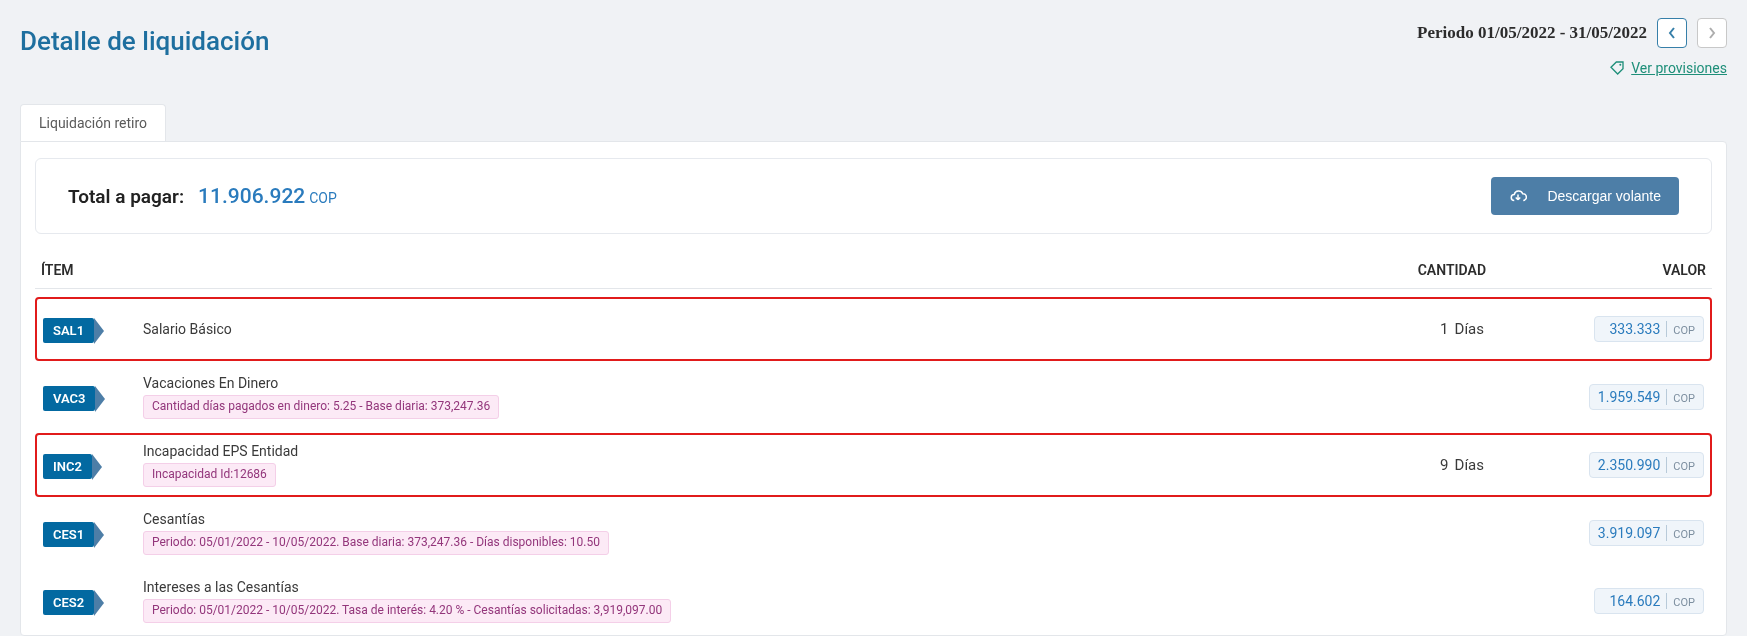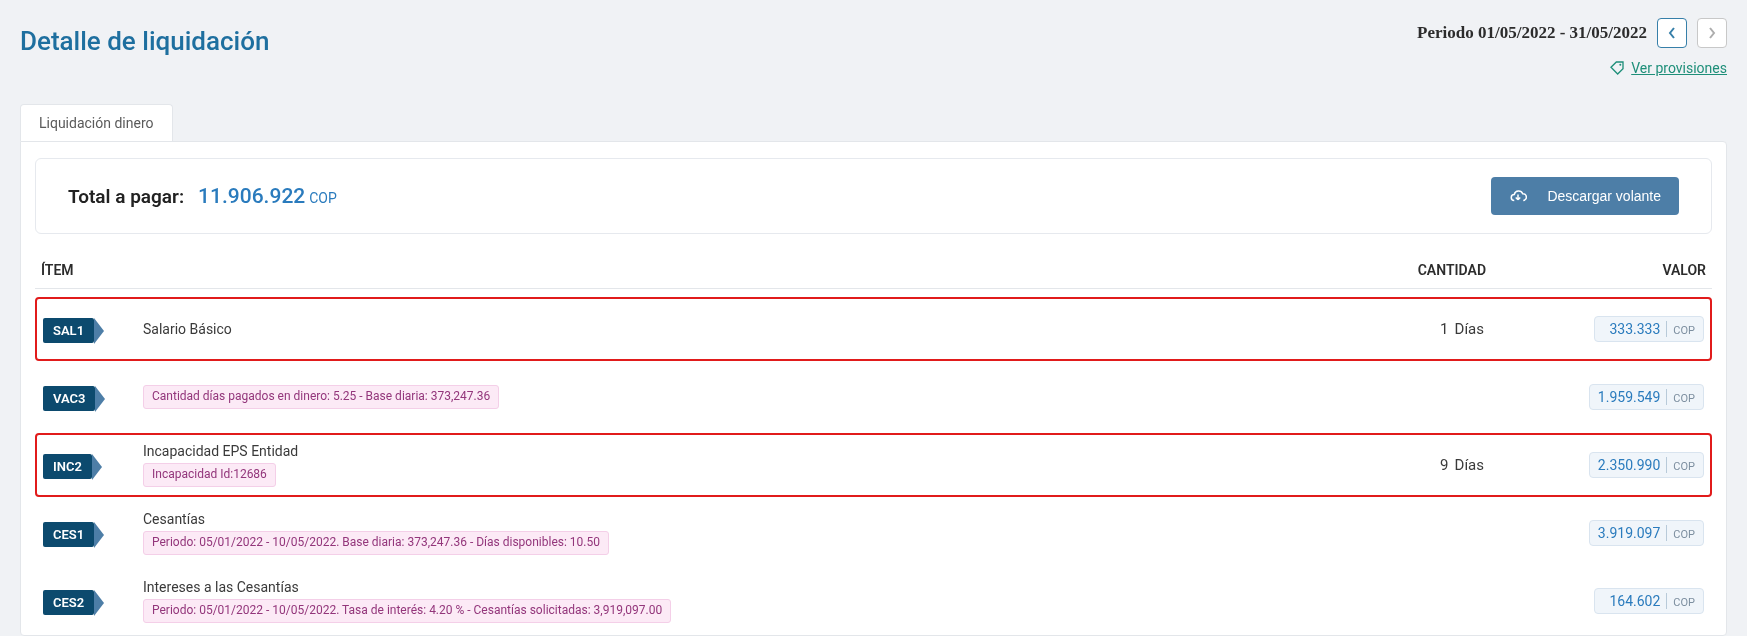--- a/index.html
+++ b/index.html
@@ -164,21 +164,21 @@
     align-items: center;
     min-height: 52px;
   }
   .chip-cell {
     display: flex;
     align-items: flex-start;
     padding-top: 2px;
   }
   .chip {
     position: relative;
-    background: #0c4a6e;
+    background: #0369a1;
     color: #fff;
     font-size: 13px;
     font-weight: 600;
     padding: 5px 10px 5px 10px;
     border-radius: 2px;
   }
   .chip::after {
     content: "";
     position: absolute;
     right: -10px;
@@ -272,21 +272,21 @@
         <svg viewBox="0 0 24 24">
           <path fill="none" stroke="#1e8f79" stroke-width="2" d="M3 11 L11 3 L21 3 L21 13 L13 21 L3 11 Z"></path>
           <circle cx="17" cy="7" r="1.5" fill="#1e8f79"></circle>
         </svg>
         <span>Ver provisiones</span>
       </a>
     </div>
   </div>
 
   <div class="tabs">
-    <div class="tab">Liquidación dinero</div>
+    <div class="tab">Liquidación retiro</div>
   </div>
 
   <div class="panel">
 
     <div class="total-bar">
       <div class="total-left">
         <span class="total-label">Total a pagar:</span>
         <span>
           <span class="total-value">11.906.922</span>
           <span class="total-cur">COP</span>
@@ -325,20 +325,21 @@
                 </div>
               </div>
             </div>
           </div>
           <div class="row-outer">
             <div class="row">
               <div class="chip-cell">
                 <span class="chip">VAC3</span>
               </div>
               <div class="item-cell">
+                <div class="item-title">Vacaciones En Dinero</div>
                 <div class="sub-pill">Cantidad días pagados en dinero: 5.25 - Base diaria: 373,247.36</div>
               </div>
               <div class="qty-cell"></div>
               <div class="val-cell">
                 <div class="val-box">
                   <span class="val-num">1.959.549</span>
                   <span class="val-cur">COP</span>
                 </div>
               </div>
             </div>

